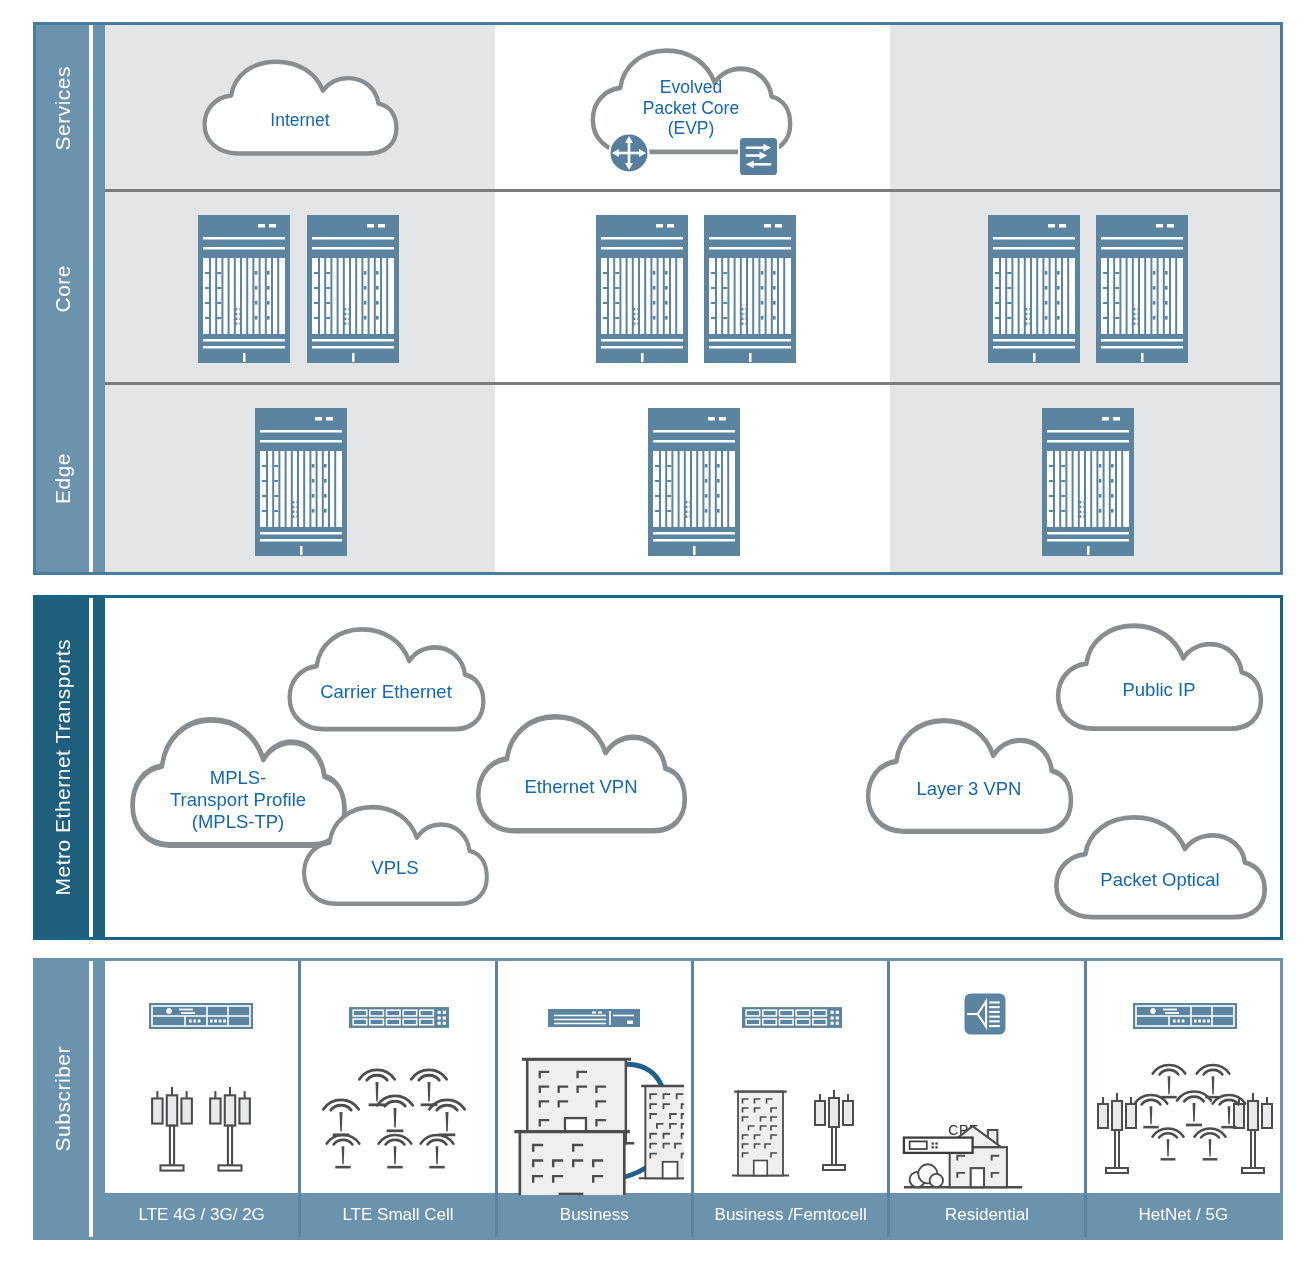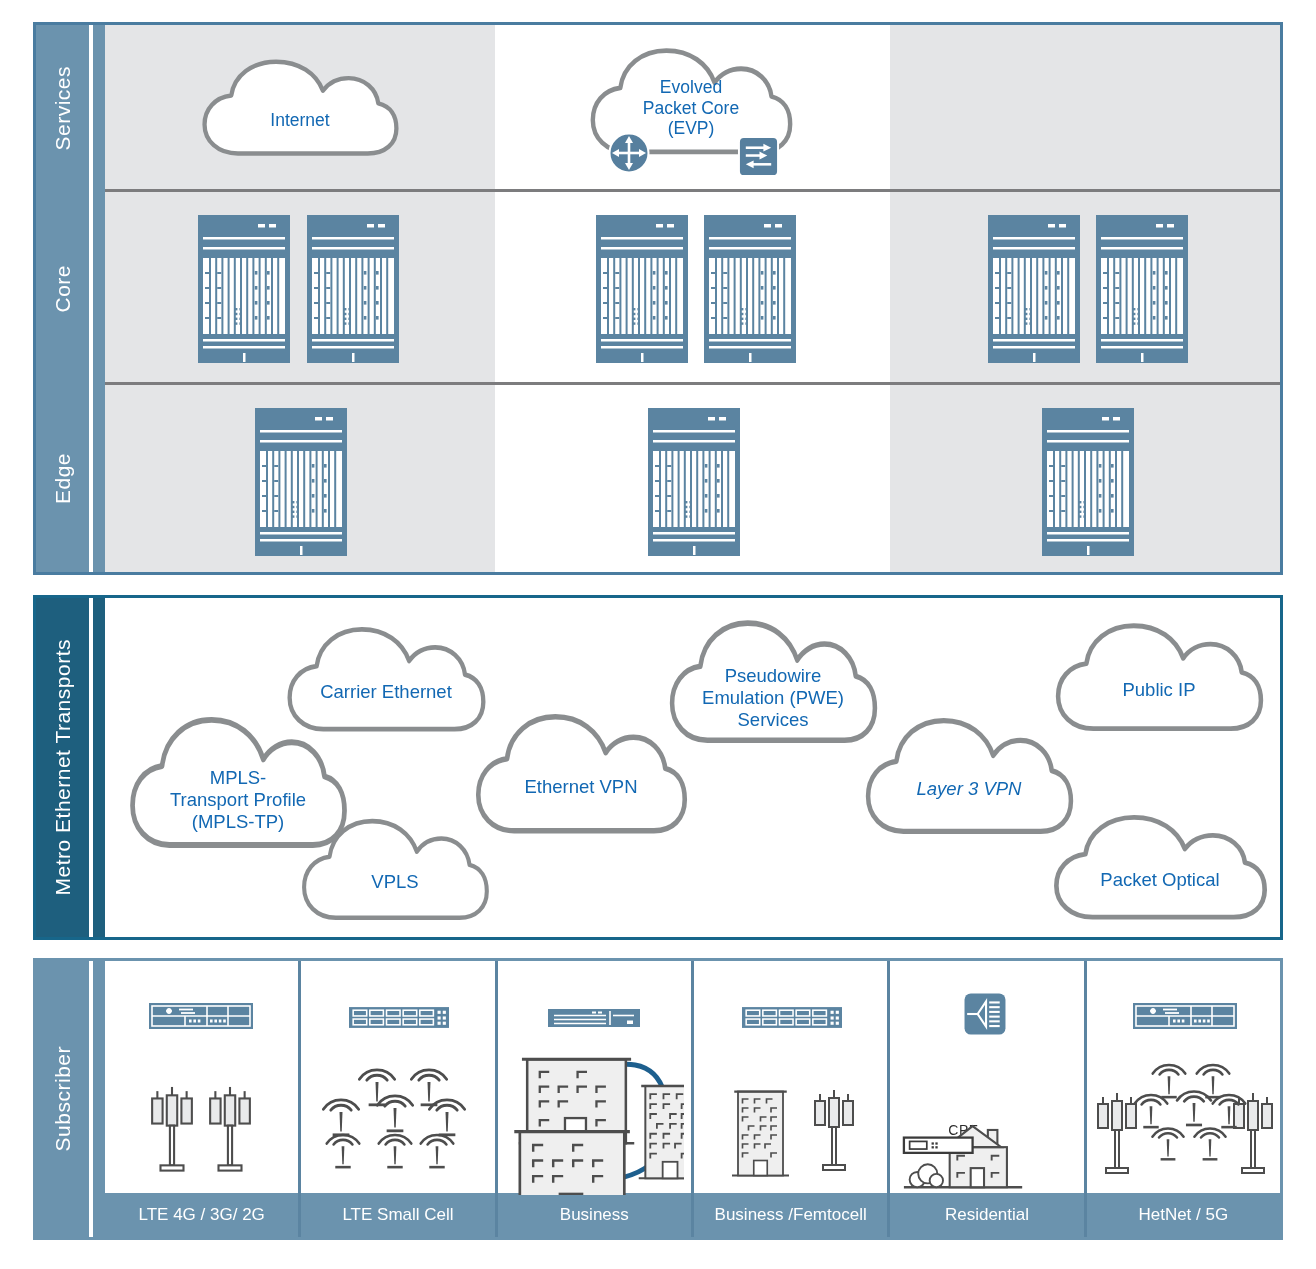--- a/index.html
+++ b/index.html
@@ -38,25 +38,25 @@
   
   .chassis{position:absolute;width:92px;height:148px;}
 
   
   #metro-section{left:33px;top:595px;width:1250px;height:345px;border:3px solid #17668a;background:#fff;}
   #metro-section .vlabel-col{background:#1e5f7e;}
   #metro-section .strip-col{background:#1e5f7e;}
   #metro-content{flex:1;position:relative;background:#fff;}
   #cl-m0{left:175px;top:22px;width:212px;height:126px;}
   #cl-m1{left:17px;top:110px;width:232px;height:158px;}
-  #cl-m2{left:190px;top:214px;width:200px;height:122px;}
+  #cl-m2{left:190px;top:200px;width:200px;height:122px;}
   #cl-m3{left:363px;top:108px;width:226px;height:144px;}
   #cl-m4{left:557px;top:14px;width:222px;height:148px;}
   #cl-m5{left:553px;top:206px;width:226px;height:130px;}
-  #cl-m6{left:753px;top:112px;width:222px;height:140px;font-style:italic;}
+  #cl-m6{left:753px;top:112px;width:222px;height:140px;}
   #cl-m7{left:943px;top:18px;width:222px;height:130px;}
   #cl-m8{left:941px;top:210px;width:228px;height:126px;}
 
   
   #sub-section{left:33px;top:958px;width:1250px;height:282px;border:3px solid #6b93ae;background:#fff;}
   #sub-section .vlabel-col{background:#6b93ae;}
   #sub-section .strip-col{background:#6b93ae;}
   #sub-cols{flex:1;display:flex;}
   .sub-col{flex:1;display:flex;flex-direction:column;background:#fff;min-width:0;}
   .sub-col + .sub-col{border-left:3px solid #5b84a1;}
@@ -411,30 +411,20 @@
         </div>
       </div>
       <div class="cloud" id="cl-m3">
         <svg class="cloud-bg" viewBox="0 0 220 120" preserveAspectRatio="none">
             <use href="#sym-cloud"></use>
           </svg>
         <div class="cloud-label">
           <div>Ethernet VPN</div>
         </div>
       </div>
-      <div class="cloud" id="cl-m4">
-        <svg class="cloud-bg" viewBox="0 0 220 120" preserveAspectRatio="none">
-            <use href="#sym-cloud"></use>
-          </svg>
-        <div class="cloud-label" style="padding-top:24px">
-          <div>Pseudowire</div>
-          <div>Emulation (PWE)</div>
-          <div>Services</div>
-        </div>
-      </div>
       <div class="cloud" id="cl-m6">
         <svg class="cloud-bg" viewBox="0 0 220 120" preserveAspectRatio="none">
             <use href="#sym-cloud"></use>
           </svg>
         <div class="cloud-label">
           <div>Layer 3 VPN</div>
         </div>
       </div>
       <div class="cloud" id="cl-m7">
         <svg class="cloud-bg" viewBox="0 0 220 120" preserveAspectRatio="none">

